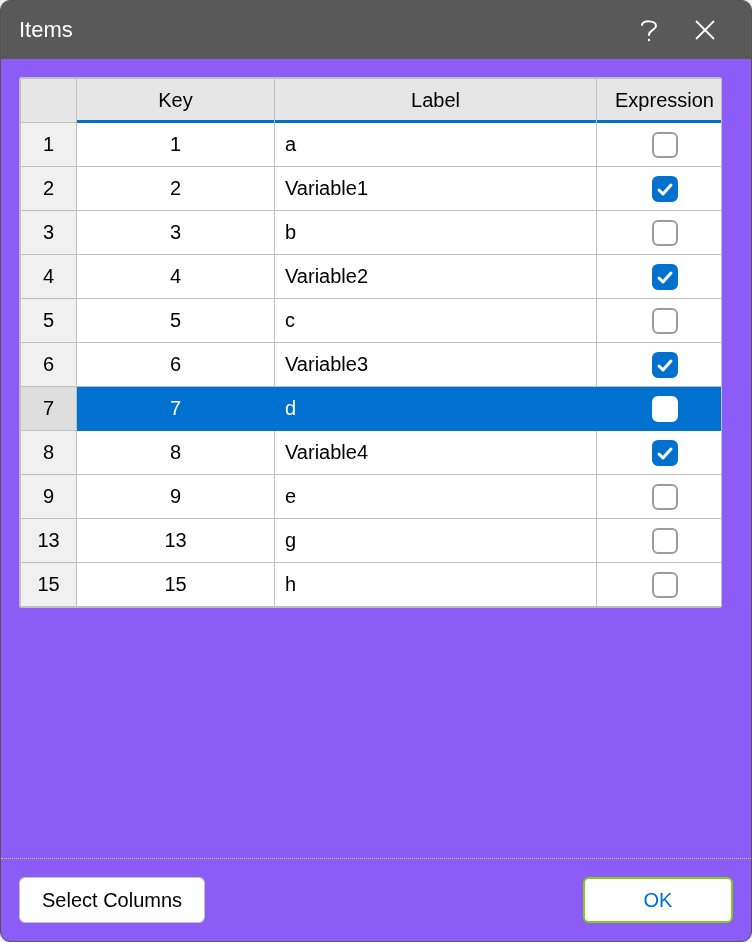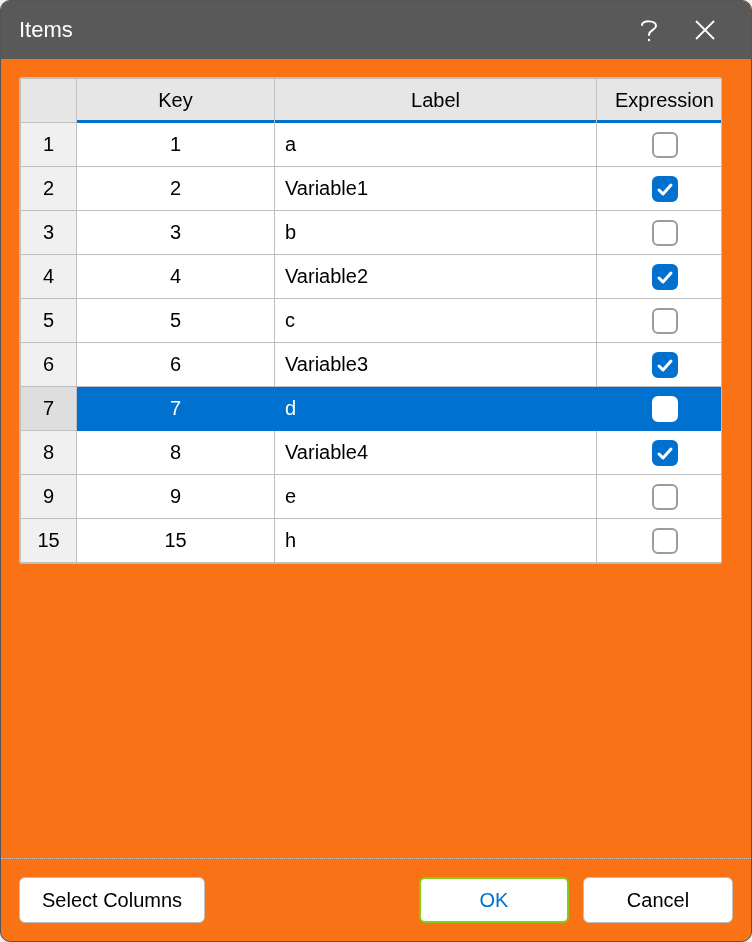--- a/index.html
+++ b/index.html
@@ -12,21 +12,21 @@
       font-family: "Segoe UI", Tahoma, Geneva, sans-serif;
       background: #f0f0f0;
       width: 752px;
       height: 942px;
       overflow: hidden;
     }
 
     .dialog {
       width: 752px;
       height: 942px;
-      background: #f97316;
+      background: #8b5cf6;
       border: 1px solid #555;
       border-radius: 10px;
       overflow: hidden;
       display: flex;
       flex-direction: column;
     }
 
     .titlebar {
       background: #595959;
       height: 58px;
@@ -304,30 +304,35 @@
                   </svg>
                 </span></td>
             </tr>
             <tr>
               <td class="rownum">9</td>
               <td class="key-cell">9</td>
               <td class="label-cell">e</td>
               <td class="expr-cell"><span class="checkbox"></span></td>
             </tr>
             <tr>
+              <td class="rownum">13</td>
+              <td class="key-cell">13</td>
+              <td class="label-cell">g</td>
+              <td class="expr-cell"><span class="checkbox"></span></td>
+            </tr>
+            <tr>
               <td class="rownum">15</td>
               <td class="key-cell">15</td>
               <td class="label-cell">h</td>
               <td class="expr-cell"><span class="checkbox"></span></td>
             </tr>
           </tbody>
       </table>
     </div>
   </div>
 
   <div class="footer">
     <div class="btn">Select Columns</div>
     <div class="spacer"></div>
     <div class="btn primary">OK</div>
-    <div class="btn">Cancel</div>
   </div>
 
 </div>
 
 </body></html>

